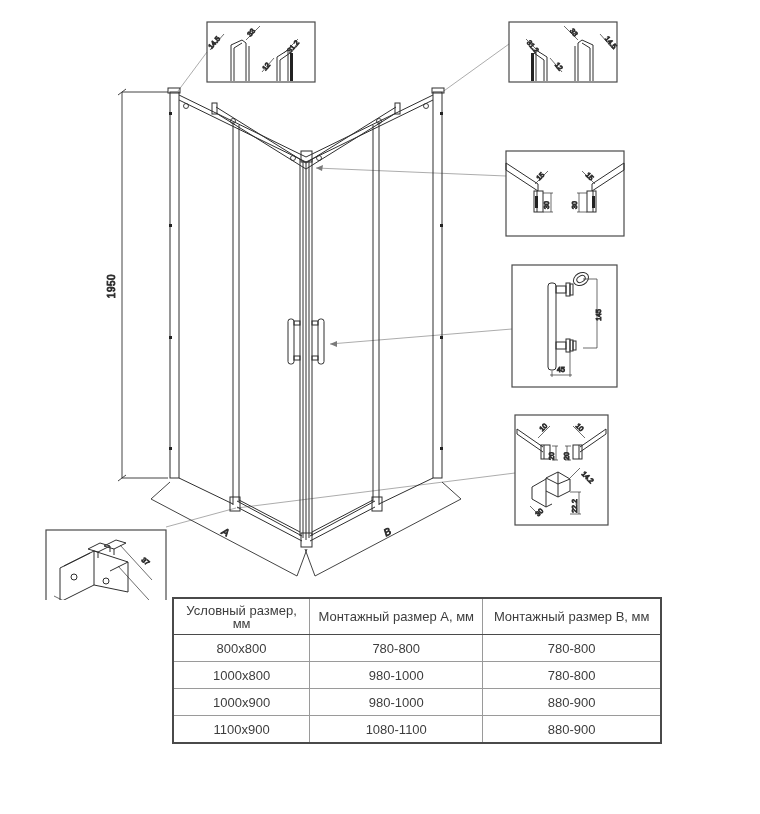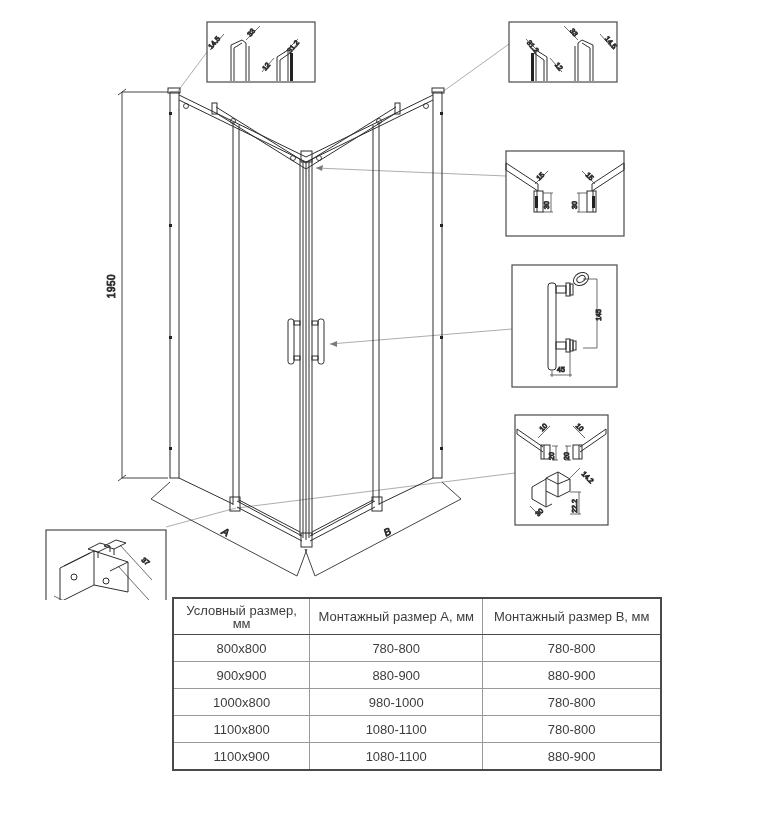--- a/index.html
+++ b/index.html
@@ -277,33 +277,28 @@
       <th>Монтажный размер В, мм</th>
     </tr>
   </thead>
   <tbody>
     <tr>
       <td>800x800</td>
       <td>780-800</td>
       <td>780-800</td>
     </tr>
     <tr>
-      <td>900x900</td>
-      <td>880-900</td>
-      <td>880-900</td>
-    </tr>
-    <tr>
       <td>1000x800</td>
       <td>980-1000</td>
       <td>780-800</td>
     </tr>
     <tr>
-      <td>1100x800</td>
-      <td>1080-1100</td>
-      <td>780-800</td>
+      <td>1000x900</td>
+      <td>980-1000</td>
+      <td>880-900</td>
     </tr>
     <tr>
       <td>1100x900</td>
       <td>1080-1100</td>
       <td>880-900</td>
     </tr>
   </tbody>
 </table>
 
 </div>

